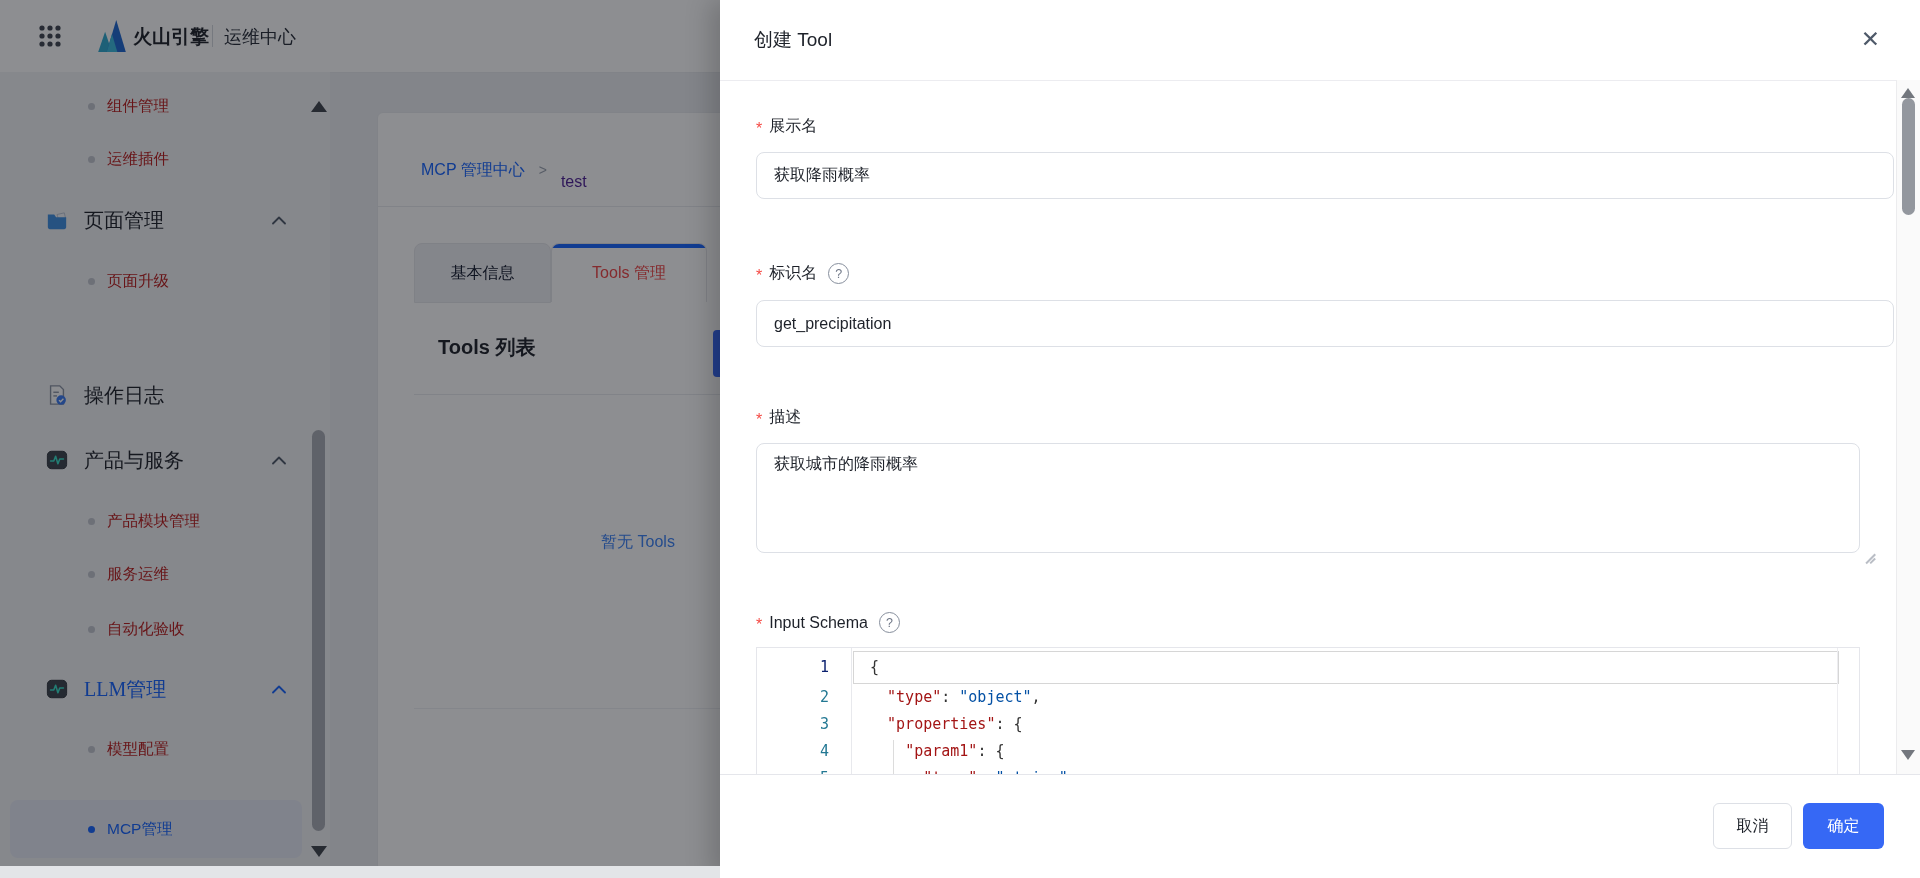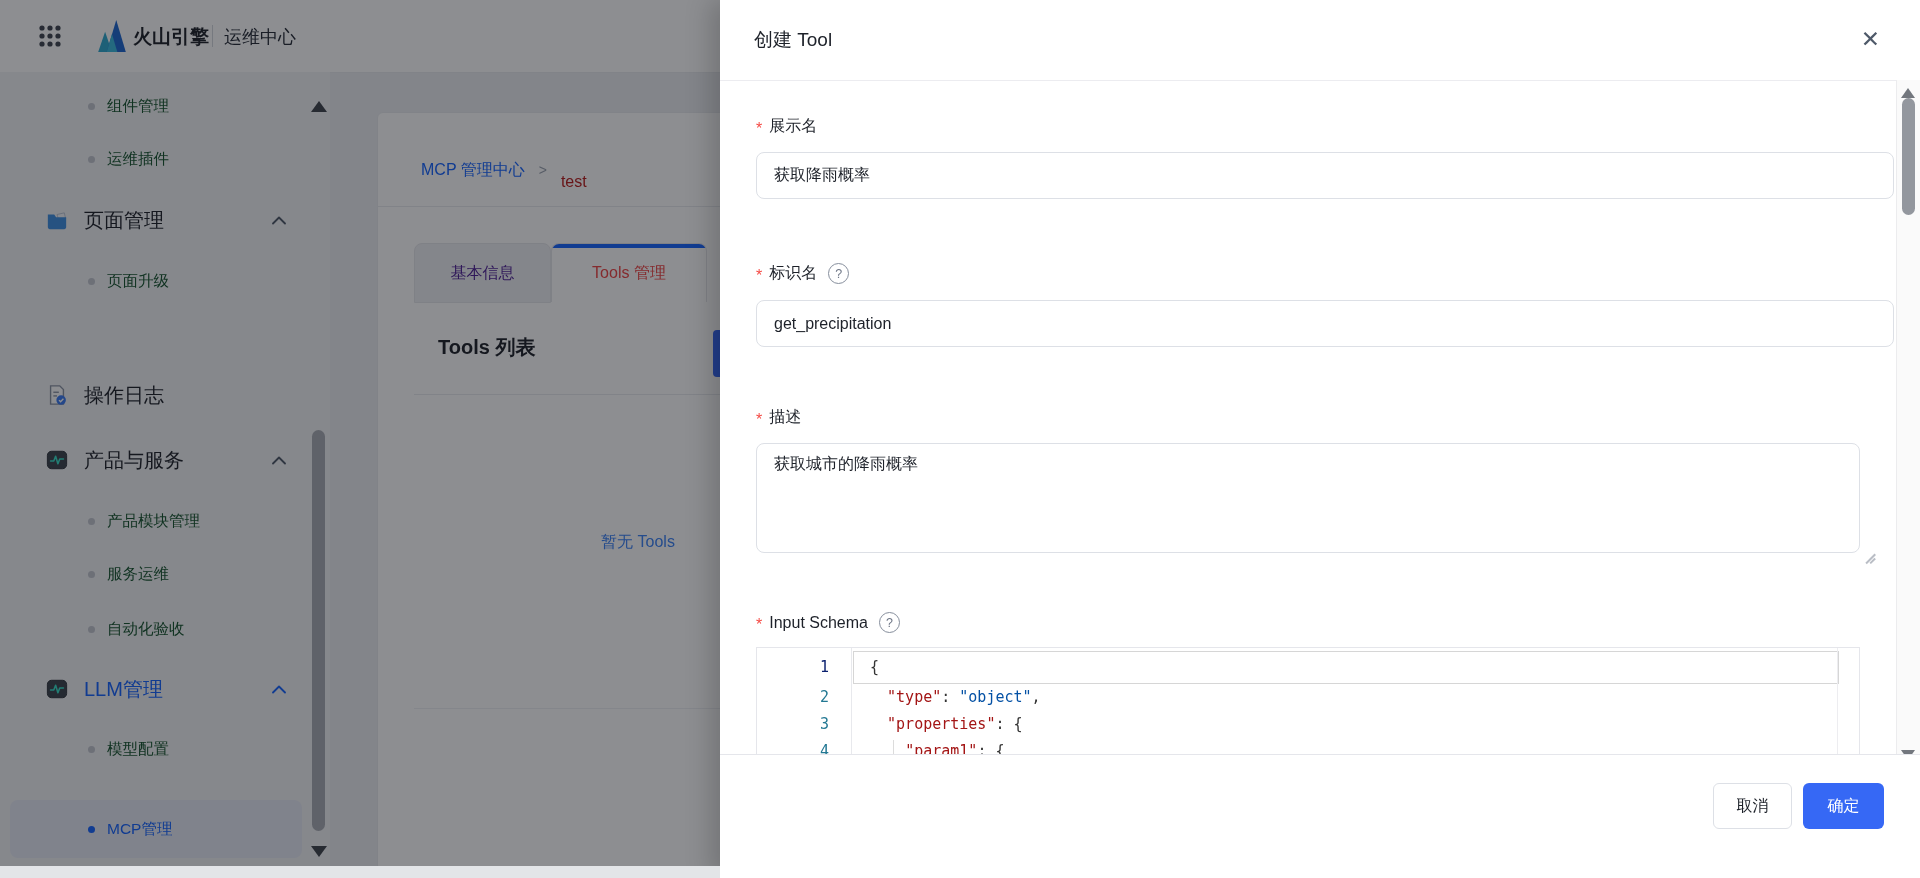--- a/index.html
+++ b/index.html
@@ -13,40 +13,40 @@
   .brand{left:133px;top:24px;font-size:19px;font-weight:bold;color:#1d2129;}
   .brand-sep{left:212px;top:25px;width:1px;height:22px;background:#d4d7dd;}
   .product{left:224px;top:25px;font-size:18px;color:#252b36;}
 
   
   .sidebar{left:0;top:72px;width:330px;height:806px;background:#f2f3f5;}
   .nav-row{left:10px;width:292px;height:44px;border-radius:8px;display:flex;align-items:center;cursor:pointer;}
   .nav-row .p-icon{margin-left:36px;width:22px;height:22px;flex:0 0 22px;}
   .nav-row .p-label{margin-left:16px;font-size:20px;color:#1d2129;}
   .nav-row .bullet{margin-left:78px;width:7px;height:7px;border-radius:50%;background:#c2c6cf;flex:0 0 7px;}
-  .nav-row .c-label{margin-left:12px;font-size:15.5px;color:#14532d;}
+  .nav-row .c-label{margin-left:12px;font-size:15.5px;color:#b91c1c;}
   .nav-row .chev{margin-left:auto;margin-right:16px;color:#4e5969;display:flex;}
   .nav-row.blue .p-label,.nav-row.blue .c-label{color:#1664ff;}
   .nav-row.blue .chev{color:#1664ff;}
   .nav-row.selected{background:#e7ebf5;height:58px;}
   .nav-row.selected .bullet{background:#1664ff;}
   .sb-scroll-up{left:311px;top:101px;width:0;height:0;border-left:8px solid transparent;border-right:8px solid transparent;border-bottom:11px solid #3f444c;}
   .sb-thumb{left:312px;top:430px;width:13px;height:401px;border-radius:7px;background:#a9adb4;}
   .sb-scroll-down{left:311px;top:846px;width:0;height:0;border-left:8px solid transparent;border-right:8px solid transparent;border-top:11px solid #3f444c;}
 
   
   .card{left:377px;top:112px;width:1543px;height:757px;background:#fff;border:1px solid #e9ebef;border-radius:6px;}
   .crumb{left:43px;top:36px;font-size:16px;display:flex;align-items:center;gap:14px;}
   .crumb .root{color:#1664ff;cursor:pointer;}
   .crumb .sep{color:#9aa2af;font-size:14px;}
-  .crumb .cur{color:#b91c1c;margin-top:24px;}
+  .crumb .cur{color:#4c1d95;margin-top:24px;}
   .crumb-div{left:0;top:93px;width:100%;height:1px;background:#e9ebef;}
   .tabs{left:36px;top:130px;display:flex;}
   .tab{height:58px;display:flex;align-items:center;justify-content:center;font-size:16px;border-radius:8px 8px 0 0;cursor:pointer;}
-  .tab.inactive{width:135px;background:#eff0f3;border:1px solid #e5e6eb;color:#4c1d95;}
+  .tab.inactive{width:135px;background:#eff0f3;border:1px solid #e5e6eb;color:#0f172a;}
   .tab.active{width:154px;background:#fff;border:1px solid #e5e6eb;border-bottom:none;color:#ef4444;position:relative;overflow:hidden;}
   .tab.active:before{content:"";position:absolute;left:0;top:0;width:100%;height:4px;background:#1664ff;}
   .sec-title{left:60px;top:221px;font-size:20px;font-weight:bold;color:#1d2129;}
   .tbl-top{left:36px;top:281px;right:0;height:1px;background:#e9ebef;}
   .empty-text{left:180px;top:419px;width:160px;text-align:center;font-size:16px;color:#3b82f6;}
   .tbl-bottom{left:36px;top:595px;right:0;height:1px;background:#eef0f3;}
   .blue-sliver{left:713px;top:330px;width:7px;height:47px;background:#3668f5;border-radius:4px 0 0 4px;}
 
   
   .mask{left:0;top:0;width:720px;height:878px;background:rgba(12,15,21,0.47);z-index:40;}
@@ -81,21 +81,21 @@
   .ed-sbline{position:absolute;right:21px;top:0;bottom:0;border-left:1px solid #ededf0;}
   .ind-guide{position:absolute;left:136px;top:92px;height:78px;border-left:1px solid #dcdcdc;}
 
   
   .m-scroll{right:0;top:80px;width:23px;height:694px;background:#fafafa;border-left:1px solid #ececee;}
   .ms-up{position:absolute;left:4px;top:8px;width:0;height:0;border-left:7px solid transparent;border-right:7px solid transparent;border-bottom:10px solid #73777e;}
   .ms-thumb{position:absolute;left:5px;top:18px;width:13px;height:117px;border-radius:7px;background:#93979e;}
   .ms-down{position:absolute;left:4px;bottom:14px;width:0;height:0;border-left:7px solid transparent;border-right:7px solid transparent;border-top:10px solid #73777e;}
 
   
-  .m-footer{left:0;top:754px;width:100%;height:104px;background:#fff;border-top:1px solid #e5e6eb;}
+  .m-footer{left:0;top:774px;width:100%;height:104px;background:#fff;border-top:1px solid #e5e6eb;}
   .btn{position:absolute;top:28px;height:46px;border-radius:6px;font-size:16px;display:flex;align-items:center;justify-content:center;cursor:pointer;box-sizing:border-box;}
   .btn-cancel{right:128px;width:79px;background:#fff;border:1px solid #dde0e6;color:#1d2129;}
   .btn-ok{right:36px;width:81px;background:#3668f5;color:#fff;}
 </style>
 </head>
 <body>
 
 <div class="stage">
 
   <div class="abs topbar">
@@ -174,21 +174,21 @@
       <span class="c-label">产品模块管理</span>
     </div>
     <div class="abs nav-row" style="top:480px;">
       <span class="bullet"></span>
       <span class="c-label">服务运维</span>
     </div>
     <div class="abs nav-row" style="top:535px;">
       <span class="bullet"></span>
       <span class="c-label">自动化验收</span>
     </div>
-    <div class="abs nav-row blue" style="top:595px;">
+    <div class="abs nav-row blue" style="top:595px;font-family:Liberation Serif, serif;">
       <svg class="p-icon" viewBox="0 0 24 24">
         <rect x="1.5" y="2.5" width="21" height="19" rx="4.5" fill="#3c434d" stroke="#272d35"></rect>
         <polyline points="5,13 8.5,13 10.5,8 13,16 15,11 19,11" fill="none" stroke="#35e0c8" stroke-width="1.7" stroke-linecap="round" stroke-linejoin="round"></polyline>
       </svg>
       <span class="p-label">LLM管理</span>
       <span class="chev">
         <svg width="14" height="9" viewBox="0 0 14 9">
             <polyline points="1,7.5 7,1.5 13,7.5" fill="none" stroke="currentColor" stroke-width="1.8" stroke-linecap="round" stroke-linejoin="round"></polyline>
           </svg>
       </span>

